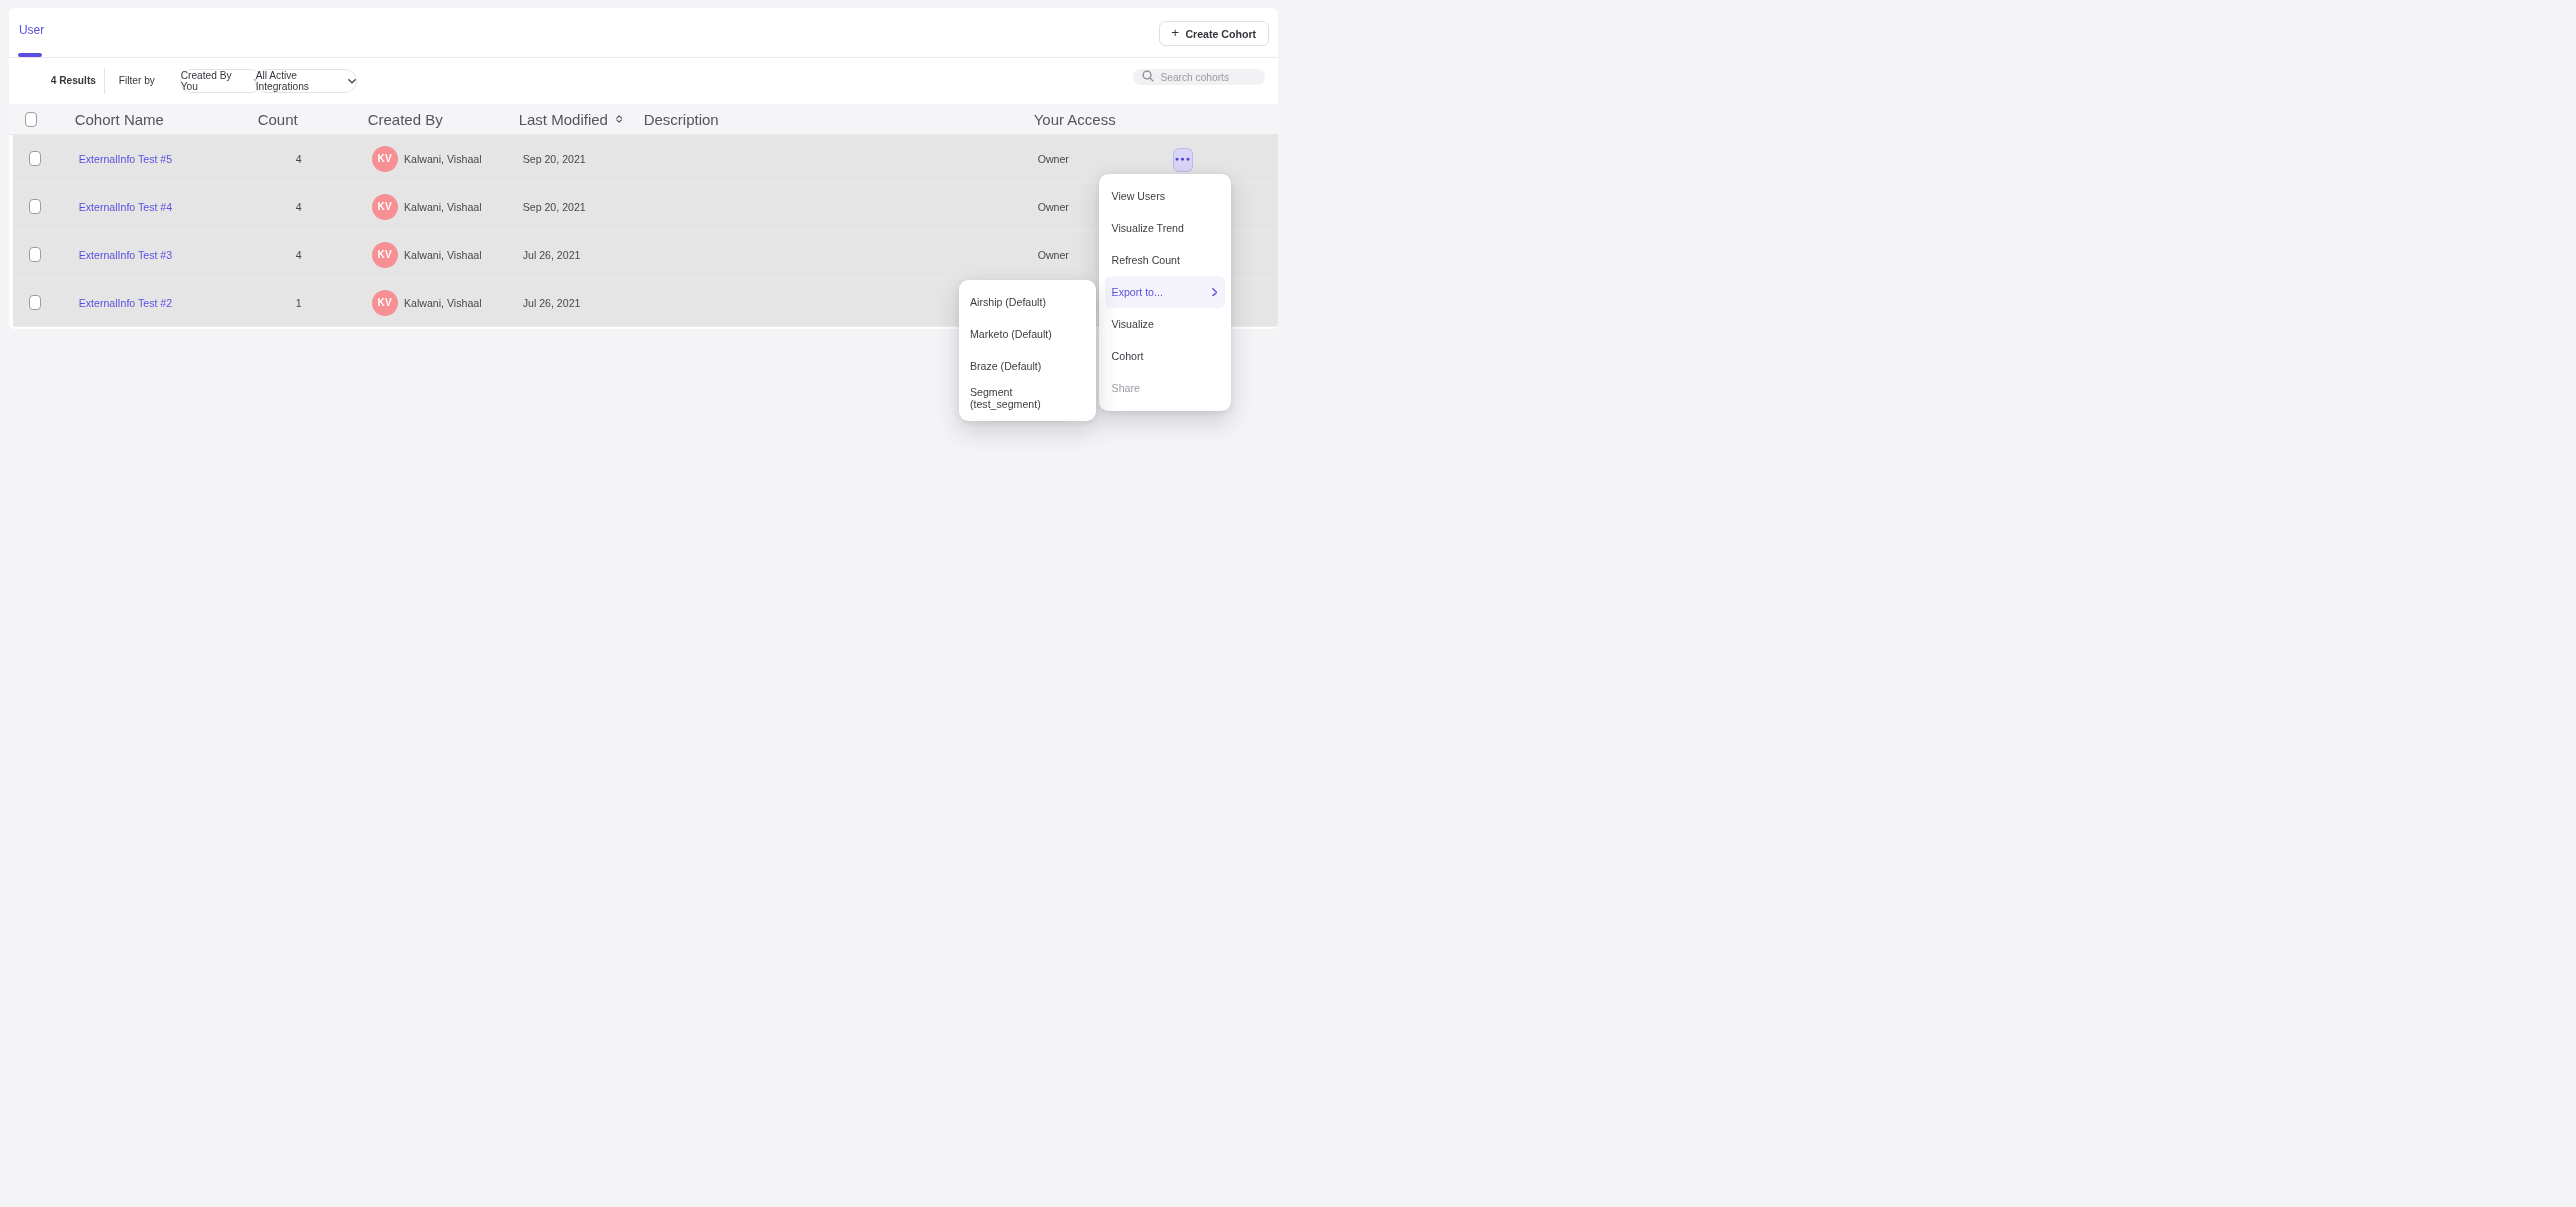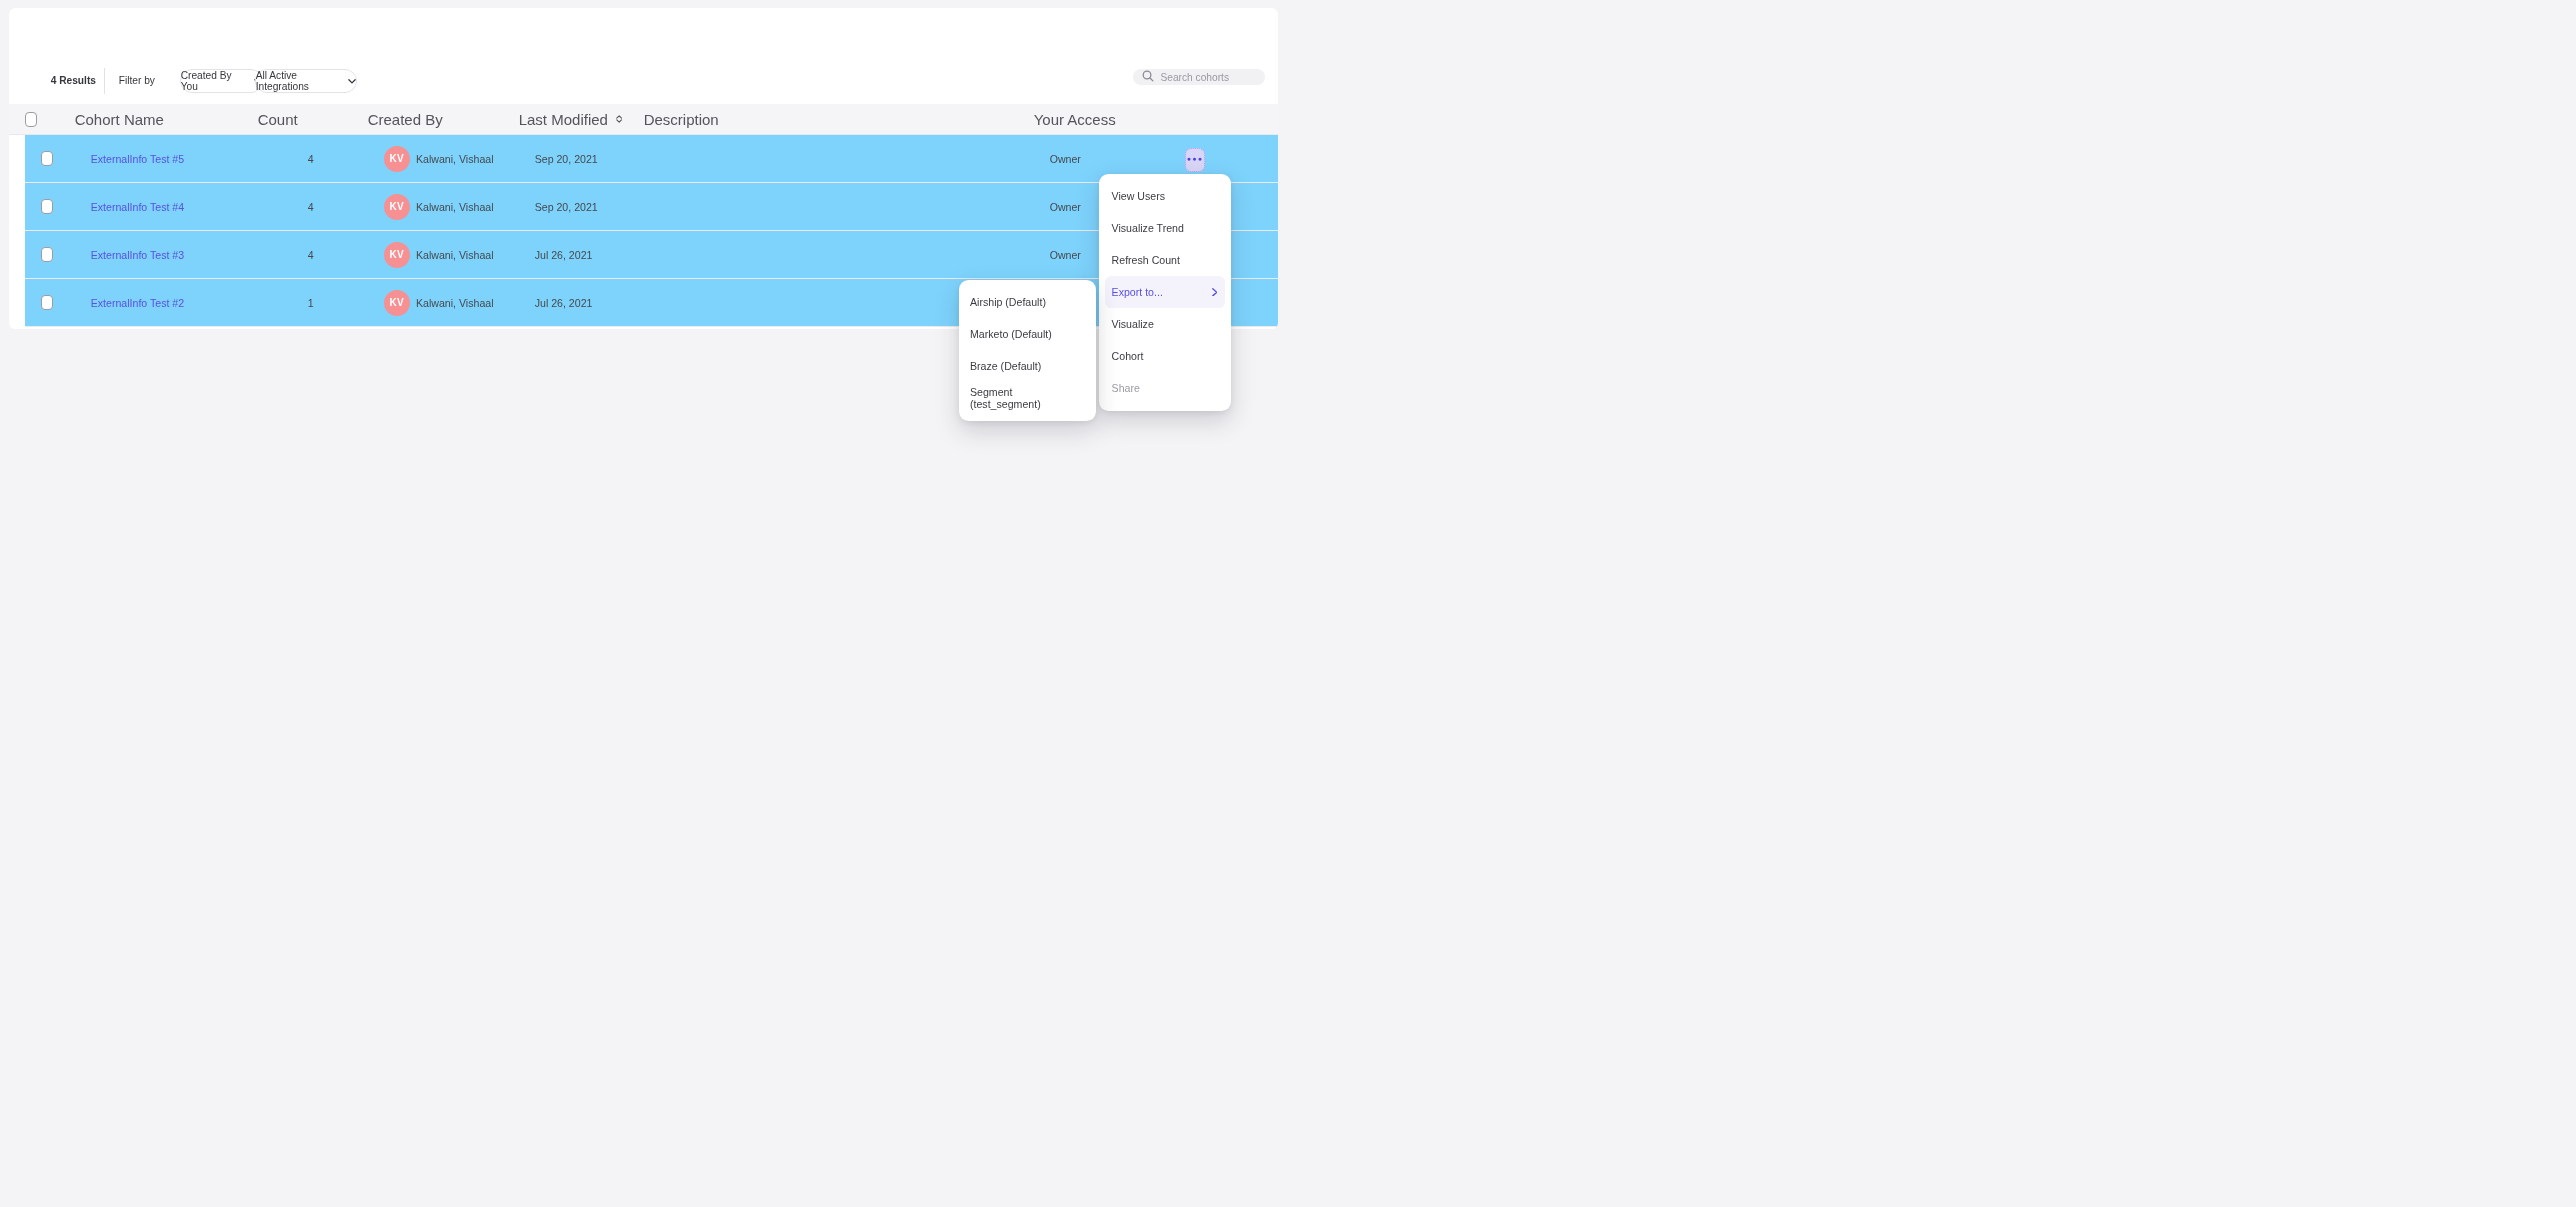--- a/index.html
+++ b/index.html
@@ -72,22 +72,22 @@
   .c-count   { left:225px; width:64px; justify-content:flex-end; }
   .c-creator { left:359px; gap:6.3px; }
   .c-date    { left:510px; gap:4.7px; }
   .c-desc    { left:635px; }
   .c-access  { left:1025px; }
   .checkbox {
     width:12.6px; height:15px; background:#fff; border:1.2px solid #9c9ca3;
     border-radius:4px; cursor:pointer;
   }
   .row {
-    position:absolute; left:16px; width:100%; height:48px;
-    border-bottom:0.8px solid #ebebee; background:#7dd3fc;
+    position:absolute; left:4px; width:100%; height:48px;
+    border-bottom:0.8px solid #ebebee; background:#e5e5e5;
   }
   .row-1 { top:127px; } .row-2 { top:175px; } .row-3 { top:223px; } .row-4 { top:271px; }
   .link { color:#5a50e0; cursor:pointer; text-decoration:none; }
   .avatar {
     width:26px; height:26px; border-radius:50%; background:#f69092;
     color:#fff; font-size:10px; font-weight:600;
     display:flex; align-items:center; justify-content:center; letter-spacing:0.2px;
   }
   .creator-name { font-size:10.6px; color:#47484e; }
   .sort-icon { display:flex; flex-direction:column; gap:0.8px; margin-left:3.2px; }
@@ -116,20 +116,28 @@
     background:#f4f3fc; color:#5a50e0; justify-content:space-between;
   }
   .menu-item.disabled { color:#9b9ba2; cursor:default; }
   .submenu .menu-item { height:32px; padding:0 11px; }
 </style>
 </head>
 <body>
 
 <div class="card">
 
+  <div class="tabbar">
+    <span class="tab-user">User</span>
+    <span class="tab-underline"></span>
+    <button class="create-btn">
+      <span class="plus-glyph">+</span>
+      <span>Create Cohort</span>
+    </button>
+  </div>
 
   <div class="filterbar">
     <span class="results">4 Results</span>
     <span class="vsep"></span>
     <span class="filter-by">Filter by</span>
 
     <div class="pill pill-created">
       <span>Created By You</span>
       <span class="chev-down">
         <svg width="8" height="4.7" viewBox="0 0 10 6">

